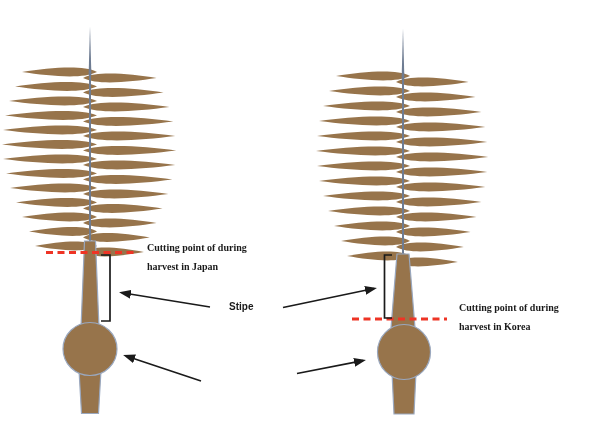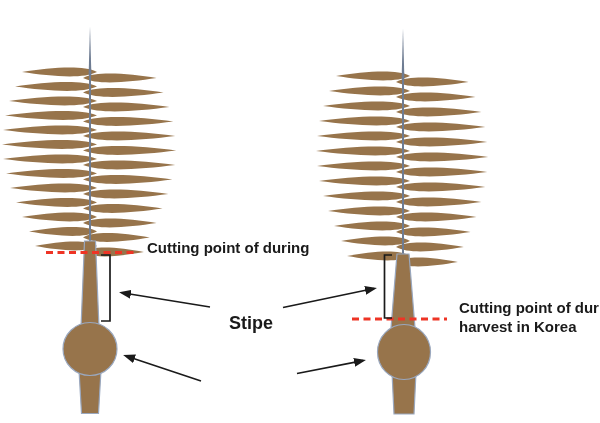--- a/index.html
+++ b/index.html
@@ -19,24 +19,24 @@
   .frond{fill:var(--frond);stroke:none;}
   .midrib{stroke:var(--midrib);stroke-width:2;}
   .spike{fill:var(--midrib);}
   .stipe-shape{fill:var(--frond);stroke:var(--outline);stroke-width:1.2;}
   .sporo-shape{fill:var(--frond);stroke:var(--outline);stroke-width:1.2;}
   .cutline{stroke:var(--cut);stroke-width:3;stroke-dasharray:7 4.5;}
   .bracket{stroke:var(--ink);stroke-width:1.7;fill:none;}
   .arrow{stroke:var(--ink);stroke-width:1.6;}
   #ah-tip{fill:var(--ink);}
   .lbl{position:absolute;font-weight:700;color:var(--ink);white-space:nowrap;}
-  .cutlabel{font-size:15px;line-height:19px;}
+  .cutlabel{font-size:10px;line-height:19px;font-family:Liberation Serif, serif;}
   .lbl-japan{left:147px;top:238px;}
   .lbl-korea{left:459px;top:298px;}
-  .lbl-stipe{left:229px;top:313px;font-size:18px;}
+  .lbl-stipe{left:229px;top:301px;font-size:10px;}
   .lbl-sporophyll{left:207px;top:374px;font-size:15px;}
 </style>
 </head>
 <body>
 
 <div class="stage">
   <svg width="600" height="423" viewBox="0 0 600 423">
     <defs>
       <marker id="ah" viewBox="0 0 12 9" refX="9" refY="4.5" markerWidth="12" markerHeight="9" markerUnits="userSpaceOnUse" orient="auto">
         <path id="ah-tip" d="M0,0 L12,4.5 L0,9 Z"></path>
@@ -117,20 +117,21 @@
     <path class="bracket" d="M 392 255 H 384.5 V 318 H 392"></path>
 
     <line class="arrow" x1="210" y1="307" x2="122" y2="292.8" marker-end="url(#ah)"></line>
     <line class="arrow" x1="283" y1="307.5" x2="374" y2="288.5" marker-end="url(#ah)"></line>
     <line class="arrow" x1="201" y1="381" x2="126" y2="356" marker-end="url(#ah)"></line>
     <line class="arrow" x1="297" y1="373.5" x2="363" y2="360.6" marker-end="url(#ah)"></line>
   </svg>
 
   <div class="lbl cutlabel lbl-japan">
     <div>Cutting point of during</div>
+    <div>harvest in Japan</div>
   </div>
 
   <div class="lbl cutlabel lbl-korea">
     <div>Cutting point of during</div>
     <div>harvest in Korea</div>
   </div>
 
   <div class="lbl lbl-stipe">Stipe</div>
 </div>
 

